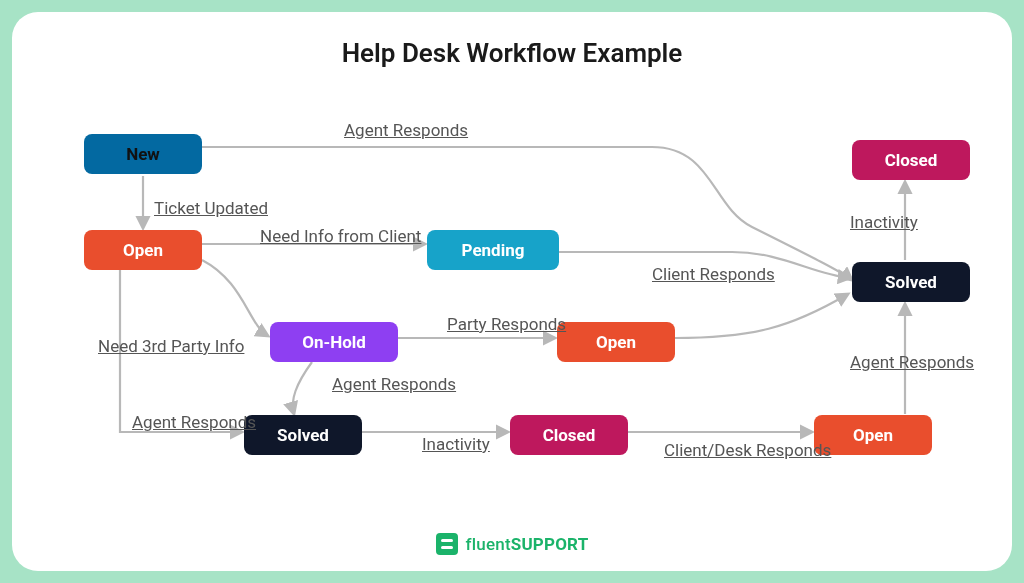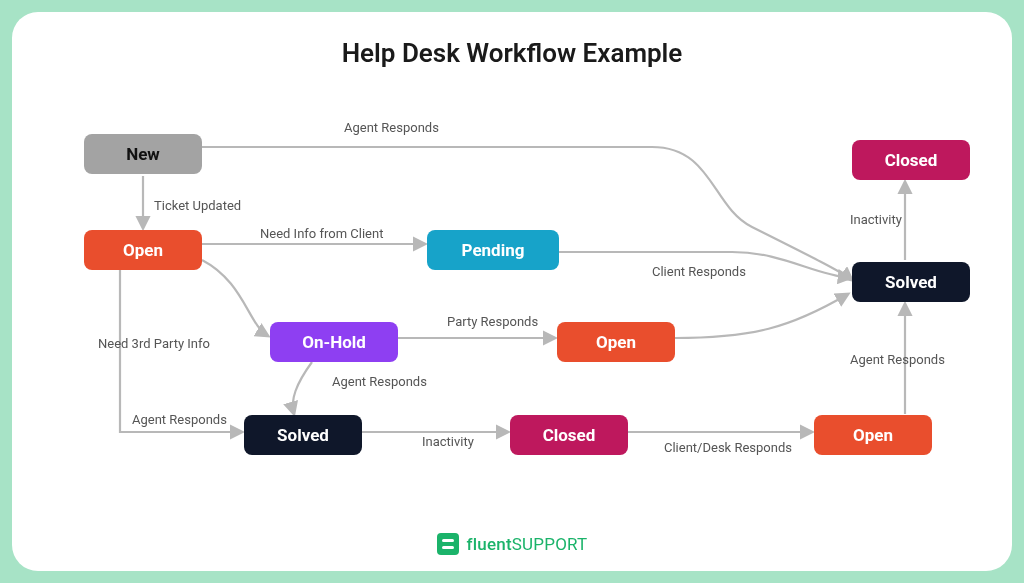--- a/index.html
+++ b/index.html
@@ -1,33 +1,33 @@
 <!DOCTYPE html>
 <html><head>
 <meta charset="utf-8">
 <style>
   html,body{margin:0;padding:0;width:1024px;height:583px;background:#a7e3c6;font-family:-apple-system,BlinkMacSystemFont,"Segoe UI",Roboto,Helvetica,Arial,sans-serif;}
   .frame{position:absolute;left:12px;top:12px;width:1000px;height:559px;background:#fff;border-radius:26px;}
   .title{position:absolute;left:0;right:0;top:26px;text-align:center;font-size:26px;font-weight:600;color:#1a1a1a;}
   svg.edges{position:absolute;left:0;top:0;width:1000px;height:559px;pointer-events:none;}
   .node{position:absolute;display:flex;align-items:center;justify-content:center;border-radius:8px;color:#fff;font-weight:700;font-size:17px;height:40px;box-sizing:border-box;}
-  .n-new    {background:#a3a3a3;color:#111;}
+  .n-new    {background:#0369a1;color:#111;}
   .n-open   {background:#E94E2D;text-align:center;}
   .n-pending{background:#17A3C9;}
   .n-onhold {background:#8E3FF2;}
   .n-solved {background:#0f172a;}
   .n-closed {background:#be185d;}
-  .lbl{position:absolute;font-size:13px;color:#555;white-space:nowrap;}
+  .lbl{position:absolute;font-size:17px;color:#555;white-space:nowrap;text-decoration:underline;}
   .logo{position:absolute;left:0;right:0;bottom:16px;display:flex;align-items:center;justify-content:center;gap:8px;}
   .logo-mark{width:22px;height:22px;background:#1BB36A;border-radius:4px;position:relative;}
   .logo-mark::before,.logo-mark::after{content:"";position:absolute;left:5px;right:5px;height:3px;background:#fff;border-radius:2px;}
   .logo-mark::before{top:6px;}
   .logo-mark::after{bottom:6px;}
   .logo-text{font-size:17px;font-weight:500;color:#1BB36A;letter-spacing:.2px;}
-  .logo-text b{font-weight:400;}
+  .logo-text b{font-weight:700;}
 </style>
 </head>
 <body>
 
 <div class="frame">
 
   <div class="title">Help Desk Workflow Example</div>
 
   <svg class="edges">
     <defs>

